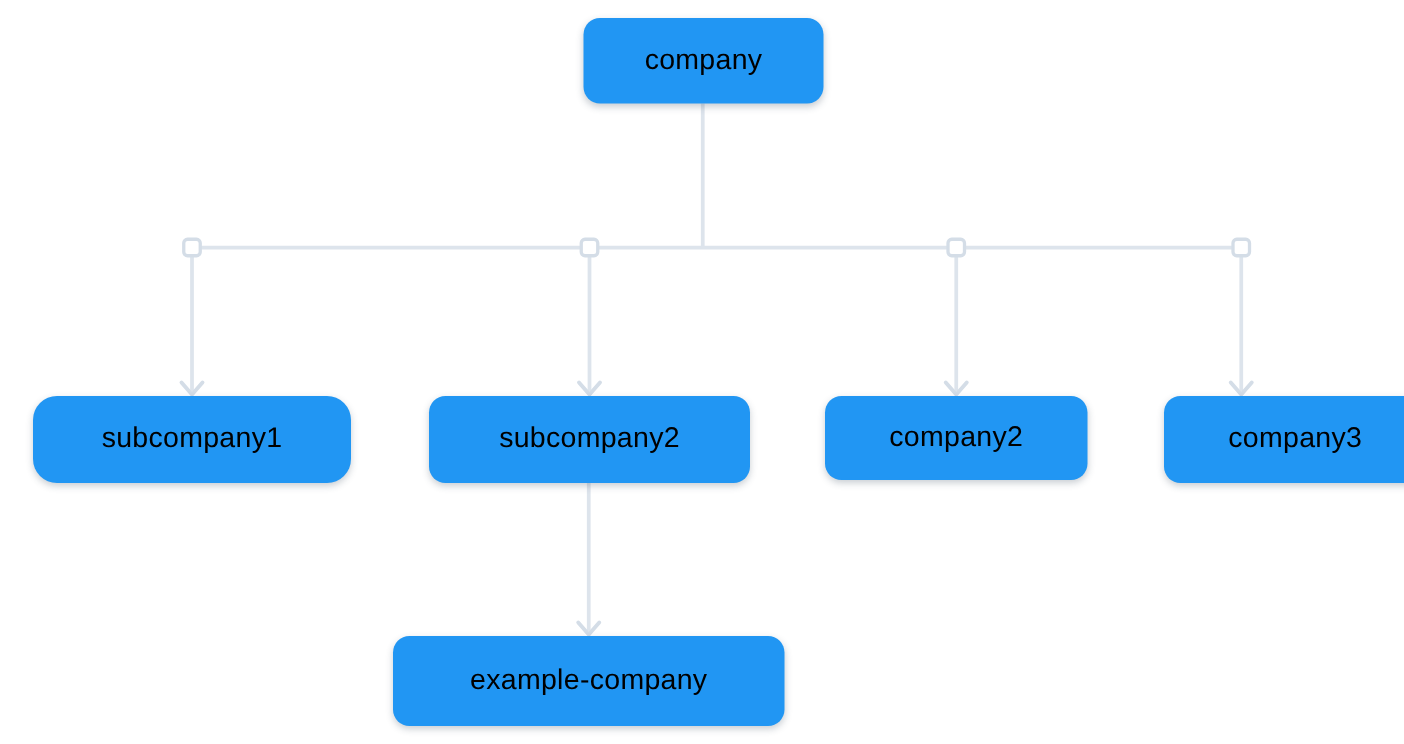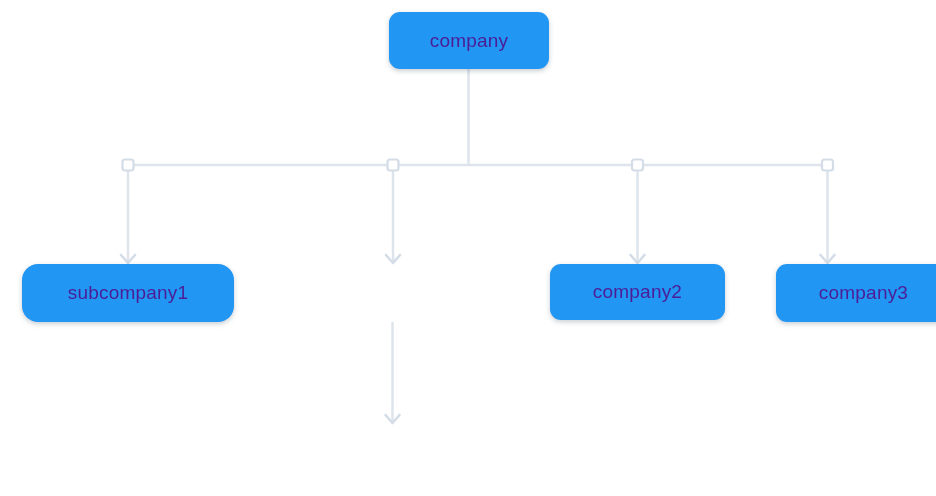--- a/index.html
+++ b/index.html
@@ -22,21 +22,21 @@
     width: 936px;
     height: 496px;
     pointer-events: none;
   }
   .node {
     position: absolute;
     display: flex;
     align-items: center;
     justify-content: center;
     background: #2196f3;
-    color: #4c1d95;
+    color: #000000;
     border-radius: 11px;
     box-shadow: 0 2px 5px rgba(40, 60, 80, 0.25);
     font-size: 19px;
     font-weight: 400;
     letter-spacing: 0.2px;
     cursor: default;
     user-select: none;
   }
   .node-company          { left: 389px; top: 12px;  width: 160px; height: 57px; }
   .node-subcompany1      { left: 22px;  top: 264px; width: 212px; height: 58px; border-radius: 16px; }
@@ -82,23 +82,29 @@
   </svg>
 
   <div class="node node-company">
     <span>company</span>
   </div>
 
   <div class="node node-subcompany1">
     <span>subcompany1</span>
   </div>
 
+  <div class="node node-subcompany2">
+    <span>subcompany2</span>
+  </div>
 
   <div class="node node-company2">
     <span>company2</span>
   </div>
 
   <div class="node node-company3">
     <span>company3</span>
   </div>
 
+  <div class="node node-example-company">
+    <span>example-company</span>
+  </div>
 
 </div>
 
 </body></html>

